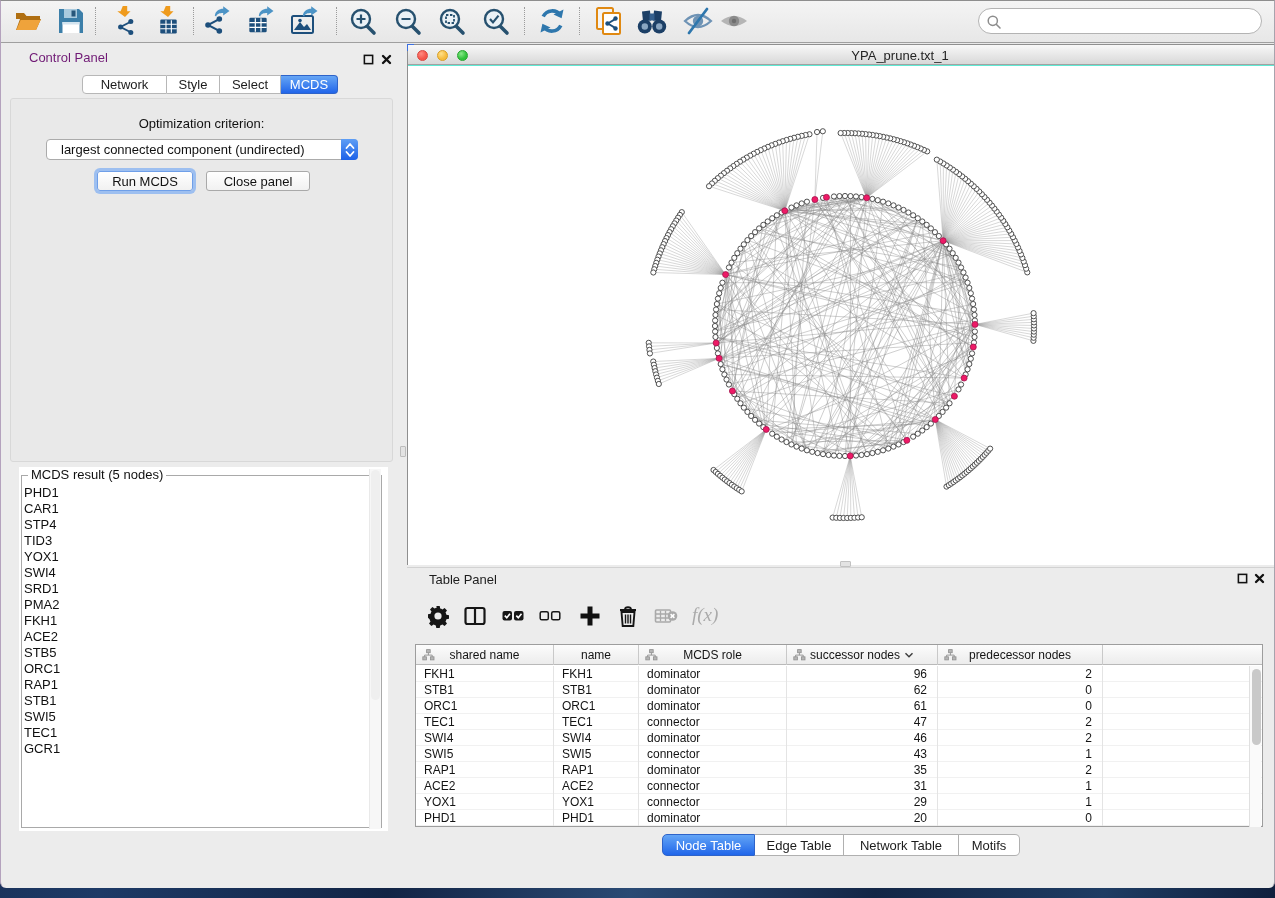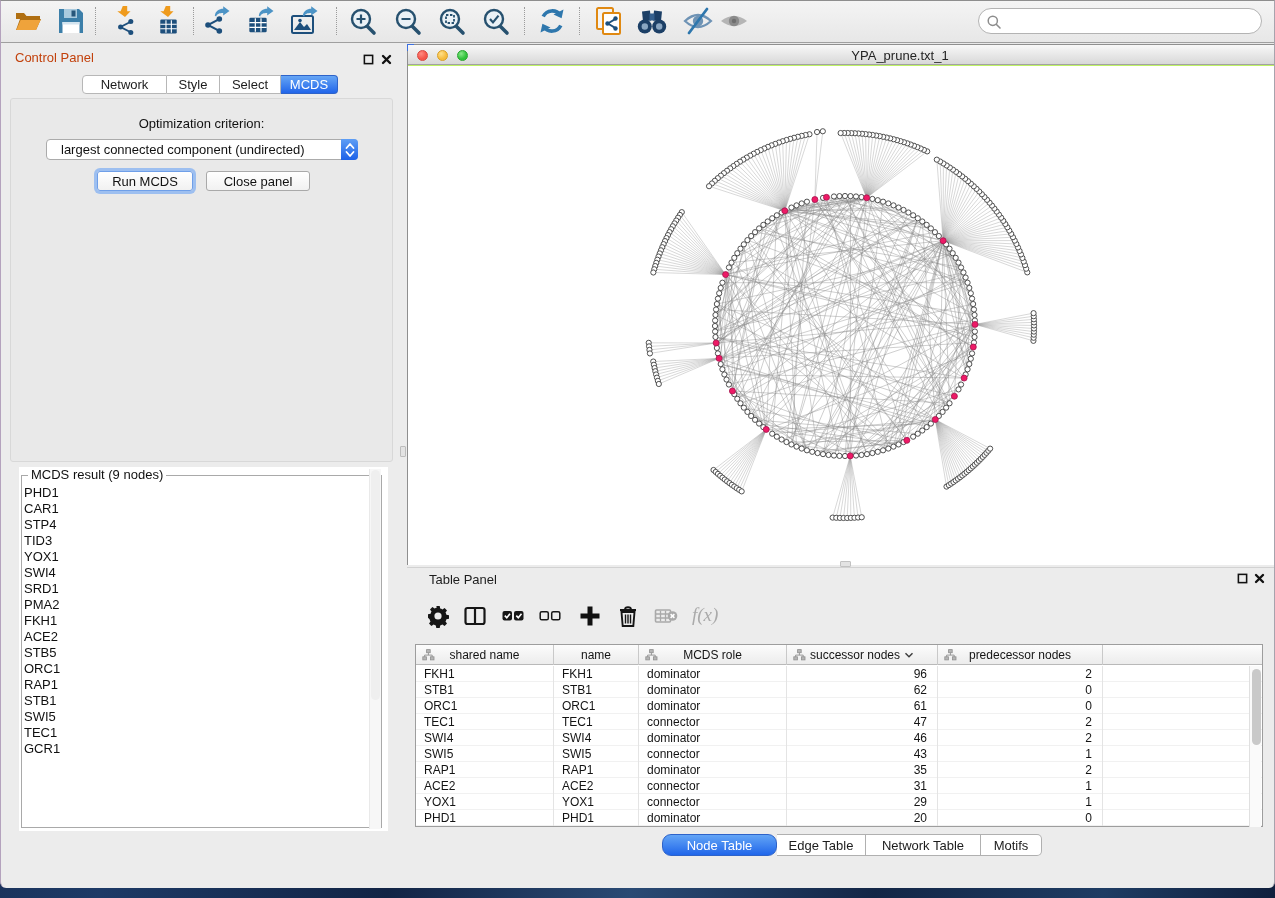--- a/index.html
+++ b/index.html
@@ -26,21 +26,21 @@
   }
   .tb-icon { position:absolute; top:5px; width:30px; height:30px; }
   .tb-sep { position:absolute; top:6px; height:28px; width:0; border-left:1px dotted #9b9b9b; }
   .searchbox {
     position:absolute; left:977px; top:7px; width:284px; height:26px;
     background:#fff; border:1px solid #b3b3b3; border-radius:13px;
   }
   .searchbox svg { position:absolute; left:7px; top:5px; }
   
   .control-panel { position:absolute; left:1px; top:42px; width:391px; height:818px; background:#ececec; }
-  .cp-title { position:absolute; left:13px; top:7px; font-size:13px; color:#c2410c; }
+  .cp-title { position:absolute; left:27px; top:7px; font-size:13px; color:#701a75; }
   .panel-btns { position:absolute; top:8px; }
   .cp-tabs { position:absolute; left:80px; top:32px; height:19px; display:flex; }
   .seg {
     height:19px; background:#fff; border:1px solid #b7b7b7; border-left:none;
     font-size:13px; color:#1c1c1c; display:flex; align-items:center; justify-content:center;
   }
   .seg:first-child { border-left:1px solid #b7b7b7; border-radius:4px 0 0 4px; }
   .seg:last-child { border-radius:0 4px 4px 0; }
   .seg.active { background:linear-gradient(#66a6f5,#2165ea); color:#fff; border-color:#2e63c9; }
   .mcds-pane {
@@ -70,21 +70,21 @@
   .result-legend { position:absolute; left:9px; top:0; background:#fff; padding:0 3px; font-size:13px; color:#101010; }
   .result-list { position:absolute; left:5px; top:18px; font-size:13px; color:#101010; }
   .result-list div { height:16px; line-height:16px; }
   .result-scroll { position:absolute; right:7px; top:2px; width:12px; height:360px; background:#f7f7f7; border-left:1px solid #e9e9e9; }
   .result-scroll .thumb { position:absolute; left:1px; top:1px; width:9px; height:230px; background:#efefef; border-radius:5px; }
   
   .v-divider { position:absolute; left:392px; top:42px; width:14px; height:818px; background:#ececec; }
   .v-handle { position:absolute; left:7px; top:403px; width:6px; height:11px; background:#e3e3e3; border:1px solid #bdbdbd; border-radius:1px; }
   
   .net-area { position:absolute; left:406px; top:42px; width:869px; height:524px; background:#e8e8e8; }
-  .net-window { position:absolute; left:0; top:1px; width:869px; height:521px; border:1px solid #8f8f8f; border-right:none; background:#bef264; }
+  .net-window { position:absolute; left:0; top:1px; width:869px; height:521px; border:1px solid #8f8f8f; border-right:none; background:#5eead4; }
   .net-titlebar {
     position:absolute; left:0; top:0; width:100%; height:20px;
     background:linear-gradient(#f8f8f8,#d8d8d8); border-bottom:1px solid #a2a2a2;
   }
   .traffic { position:absolute; top:4.5px; width:11px; height:11px; border-radius:50%; }
   .t-red { left:9px;  background:radial-gradient(circle at 35% 30%, #ff8a80, #f5554a 60%); border:0.5px solid #d8463e; }
   .t-yellow { left:29px; background:radial-gradient(circle at 35% 30%, #ffe08a, #f6bc3d 60%); border:0.5px solid #d99f24; }
   .t-green { left:49px; background:radial-gradient(circle at 35% 30%, #8ae88a, #31c23c 60%); border:0.5px solid #27a42f; }
   .net-title { position:absolute; left:492px; top:3px; transform:translateX(-50%); font-size:13px; color:#232323; white-space:nowrap; }
   .net-canvas { position:absolute; left:0; top:21px; width:868px; height:499px; background:#fff; }
@@ -395,21 +395,21 @@
             <svg width="12" height="18">
               <use href="#icon-combo-arrows"></use>
             </svg>
           </span>
       </div>
       <div class="pushbtn focused" style="left:86px; width:96px;">Run MCDS</div>
       <div class="pushbtn" style="left:195px; width:104px;">Close panel</div>
     </div>
     <div class="result-box">
       <div class="result-border"></div>
-      <div class="result-legend">MCDS result (9 nodes)</div>
+      <div class="result-legend">MCDS result (5 nodes)</div>
       <div class="result-list" id="mcds-list">
           <div>PHD1</div>
           <div>CAR1</div>
           <div>STP4</div>
           <div>TID3</div>
           <div>YOX1</div>
           <div>SWI4</div>
           <div>SRD1</div>
           <div>PMA2</div>
           <div>FKH1</div>
@@ -1342,21 +1342,21 @@
             <div class="dt-cell" style="width: 148px;">dominator</div>
             <div class="dt-cell num" style="width: 151px;">20</div>
             <div class="dt-cell num" style="width: 165px;">0</div>
           </div>
         </div>
       <div class="dt-vscroll">
           <div class="thumb"></div>
         </div>
     </div>
     <div class="tp-tabs" id="tp-tabs">
-        <div class="tseg active" style="width: 115px; border-radius: 9px;">Node Table</div>
+        <div class="tseg active" style="width: 93px;">Node Table</div>
         <div class="tseg" style="width: 89px;">Edge Table</div>
         <div class="tseg" style="width: 115px;">Network Table</div>
         <div class="tseg" style="width: 61px;">Motifs</div>
       </div>
   </div>
 
 
 </div>
 
 </body></html>

